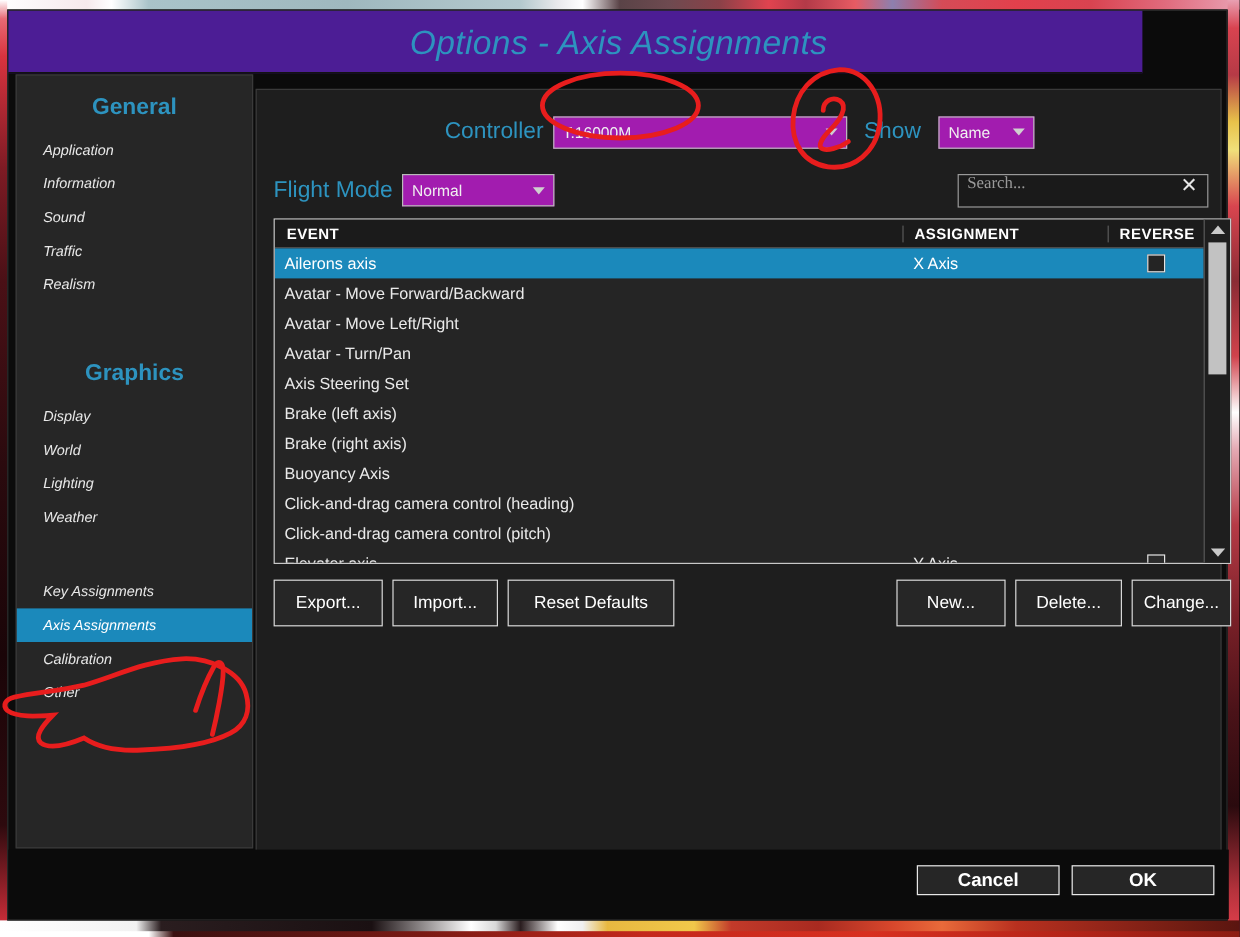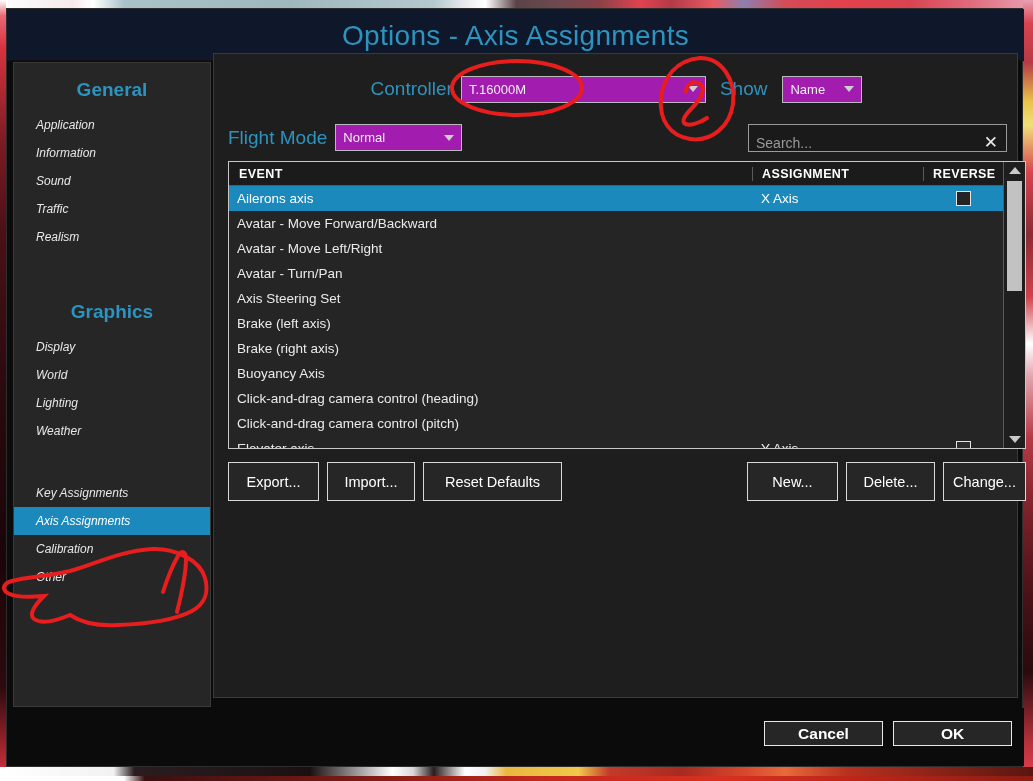--- a/index.html
+++ b/index.html
@@ -46,22 +46,22 @@
     background: linear-gradient(90deg,#ffffff 0%,#ffffff 12%,#3a1010 14%,#7a1a14 34%,
       #c4281c 52%, #d83020 70%, #b52418 86%, #8c1c12 100%);
   }
 
   
   .dialog {
     position:absolute; left:6px; top:8px; width:1017px; height:759px;
     background:#0b0b0b; border:1px solid #2e2e2e;
   }
   .titlebar {
-    position:absolute; left:0; top:0; width:1017px; height:52px;
-    background:#0f172a; border-bottom:1px solid #121212;
+    position:absolute; left:0; top:0; width:945px; height:52px;
+    background:#4c1d95; border-bottom:1px solid #121212;font-style:italic;
   }
   .title-text {
     position:absolute; left:0; top:11px; width:1017px; text-align:center;
     color:#2d93bf; font-size:28px; letter-spacing:0.3px;
     font-family:"Liberation Sans", sans-serif;
   }
 
   
   .leftnav {
     position:absolute; left:6px; top:53px; width:198px; height:645px;
@@ -74,21 +74,21 @@
   .nav-item {
     color:#e8e8e8; font-size:12px; padding:5px 0 5px 22px;
     line-height:18px;
     font-style:italic;
   }
   .nav-item.selected { background:#1b89bb; color:#ffffff; }
   .spacer-lg { height:34px; }
 
   
   .content {
-    position:absolute; left:206px; top:44px; width:805px; height:645px;
+    position:absolute; left:206px; top:65px; width:805px; height:645px;
     background:#1e1e1e; border:1px solid #3a3a3a;
   }
 
   .row-controller {
     position:absolute; left:0; top:20px; width:805px; height:30px;
     display:flex; align-items:center; justify-content:center;
   }
   .lbl-blue { color:#2d93bf; font-size:19px; margin-right:8px; }
   .combo {
     background:#a21caf; border:1px solid #b9b9b9; color:#f0f0f0;
@@ -100,22 +100,22 @@
     width:0;height:0;border-left:5px solid transparent;border-right:5px solid transparent;
     border-top:6px solid #cfcfcf;
   }
   #controller-combo { width:245px; }
   #show-combo { width:80px; margin-left:7px; }
 
   .row-flightmode { position:absolute; left:14px; top:70px; display:flex; align-items:center; }
   #flightmode-combo { width:127px; }
 
   .searchbox {
-    position:absolute; right:10px; top:70px; width:259px; height:28px;
-    background:#1a1a1a; border:1px solid #9a9a9a; display:flex; align-items:flex-end;
+    position:absolute; right:10px; top:70px; width:209px; height:28px;
+    background:#1a1a1a; border:1px solid #9a9a9a; display:flex; align-items:flex-start;font-family:Liberation Serif, serif;
   }
   .searchbox .ph { color:#9a9a9a; font-size:14px; padding-left:7px; flex:1; }
   .searchbox .clear { color:#e6e6e6; font-size:17px; padding-right:8px; cursor:pointer; line-height:1; }
 
   
   .table-wrap {
     position:absolute; left:14px; top:107px; width:798px; height:288px;
     border:1px solid #c8c8c8; background:#252525; overflow:hidden;
   }
   .thead {

